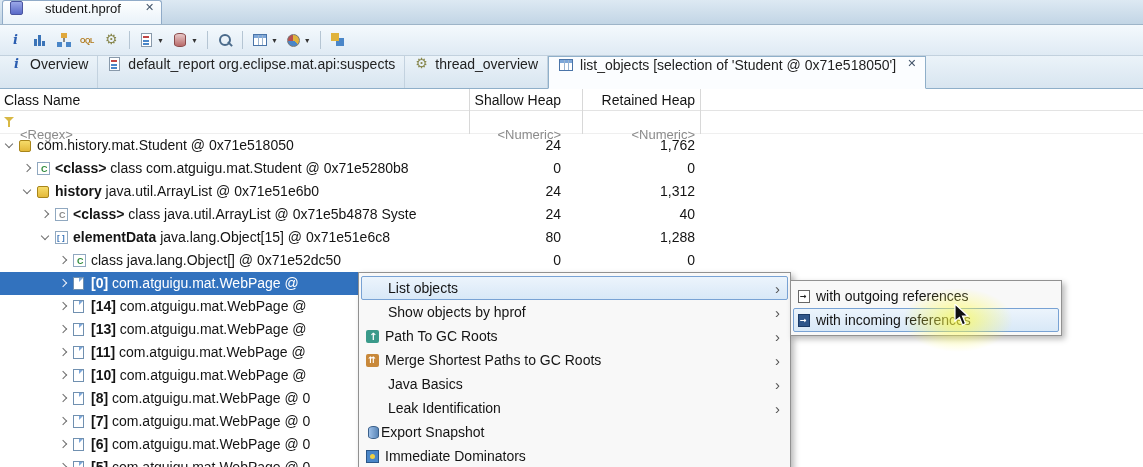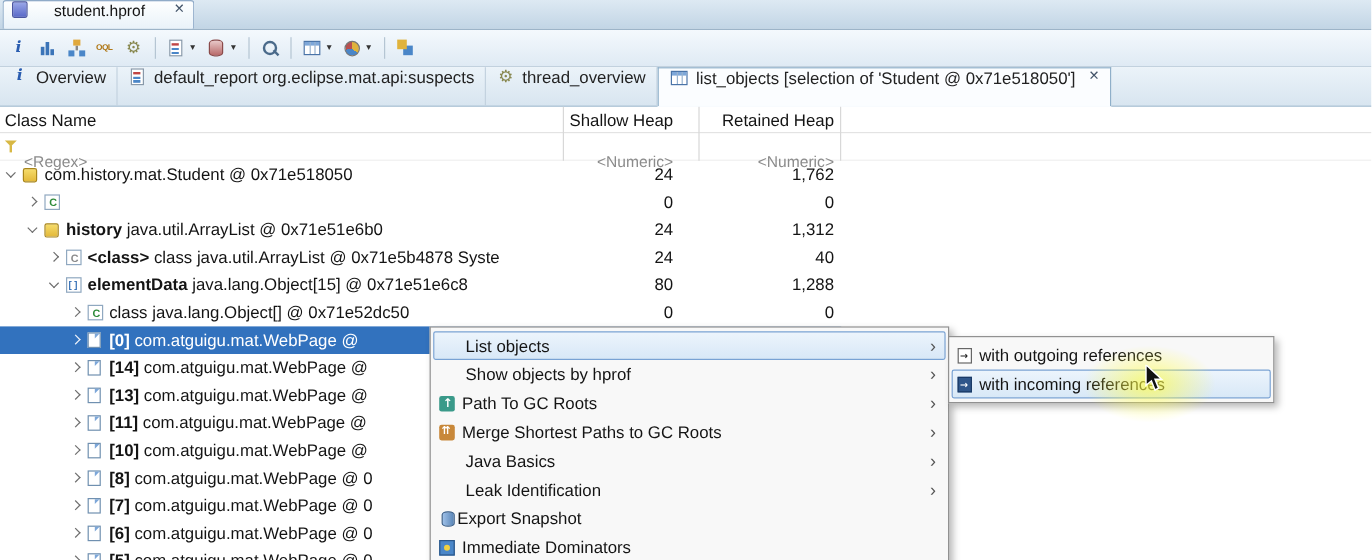--- a/index.html
+++ b/index.html
@@ -218,20 +218,21 @@
         <div class="trow" style="--ind: 0;">
     <span class="chev expanded"></span>
     <span class="row-icon ic-object-icon"></span>
     <span class="lbl"><b class="lblb"></b><span class="lblr">com.history.mat.Student @ 0x71e518050</span></span>
     <span class="cell shallow">24</span>
     <span class="cell retained">1,762</span>
   </div>
         <div class="trow" style="--ind: 1;">
     <span class="chev collapsed"></span>
     <span class="row-icon ic-class-icon"></span>
+    <span class="lbl"><b class="lblb">&lt;class&gt;</b><span class="lblr"> class com.atguigu.mat.Student @ 0x71e5280b8</span></span>
     <span class="cell shallow">0</span>
     <span class="cell retained">0</span>
   </div>
         <div class="trow" style="--ind: 1;">
     <span class="chev expanded"></span>
     <span class="row-icon ic-object-icon"></span>
     <span class="lbl"><b class="lblb">history</b><span class="lblr"> java.util.ArrayList @ 0x71e51e6b0</span></span>
     <span class="cell shallow">24</span>
     <span class="cell retained">1,312</span>
   </div>

